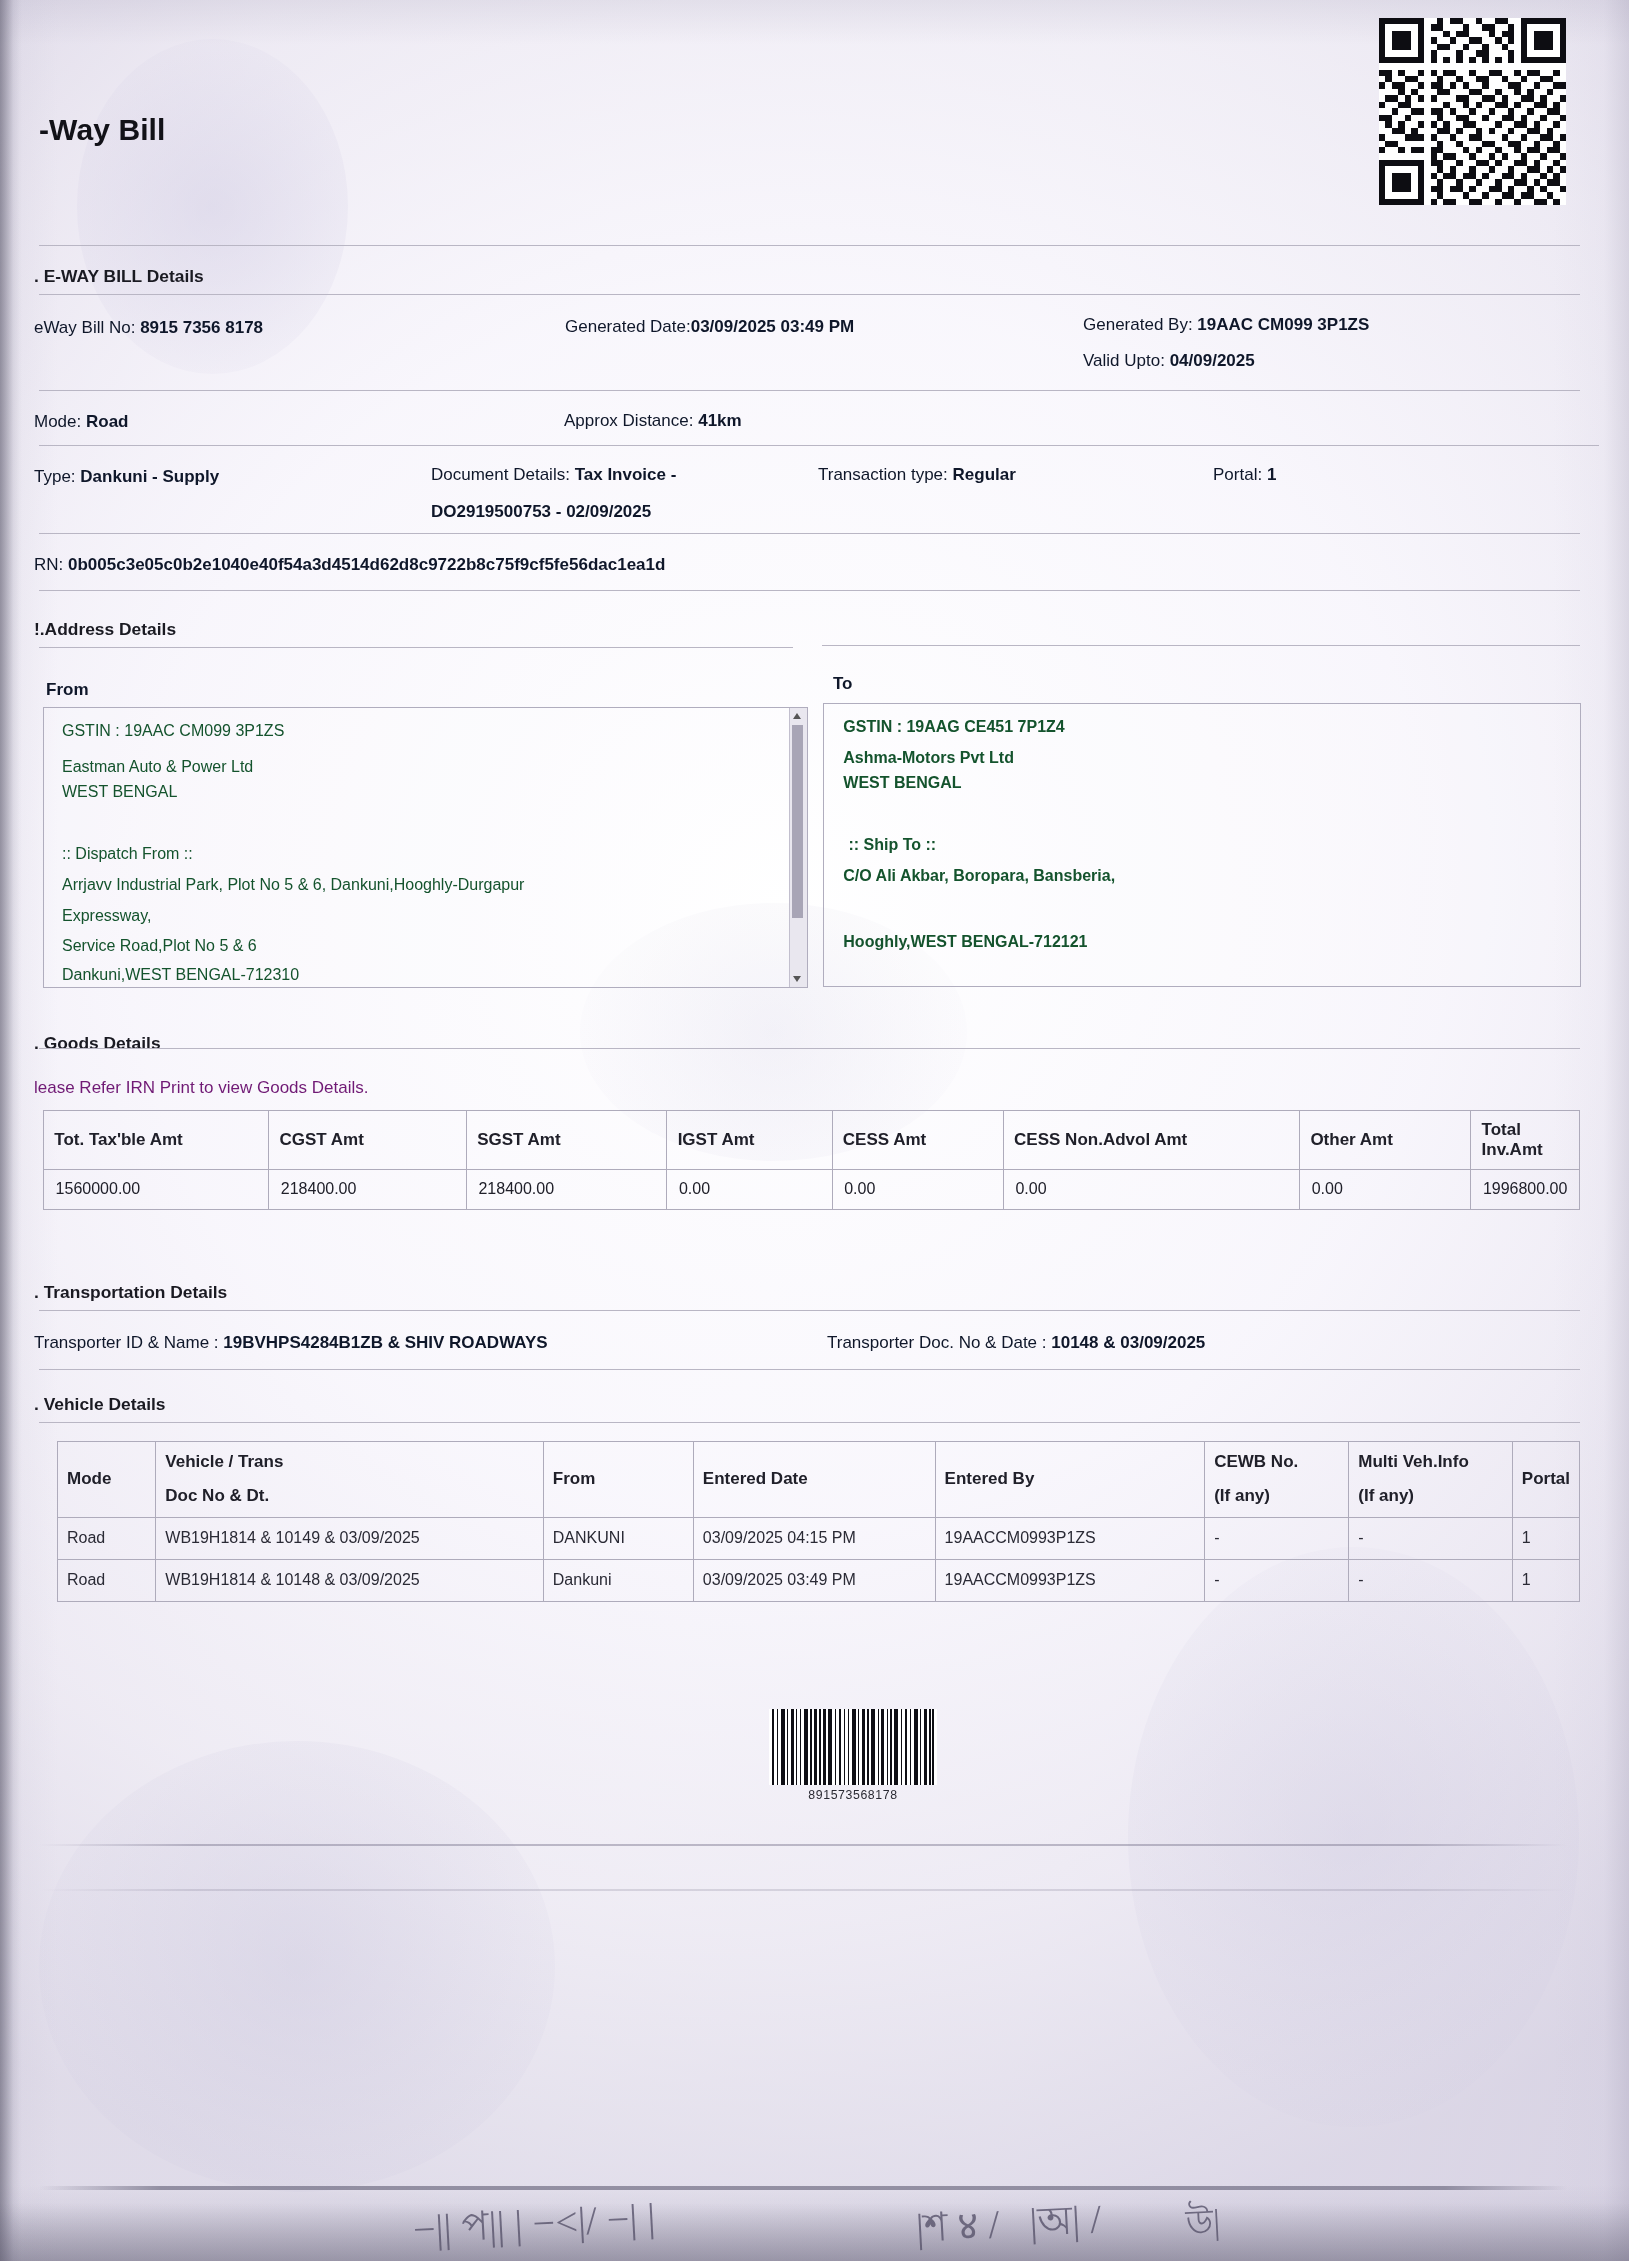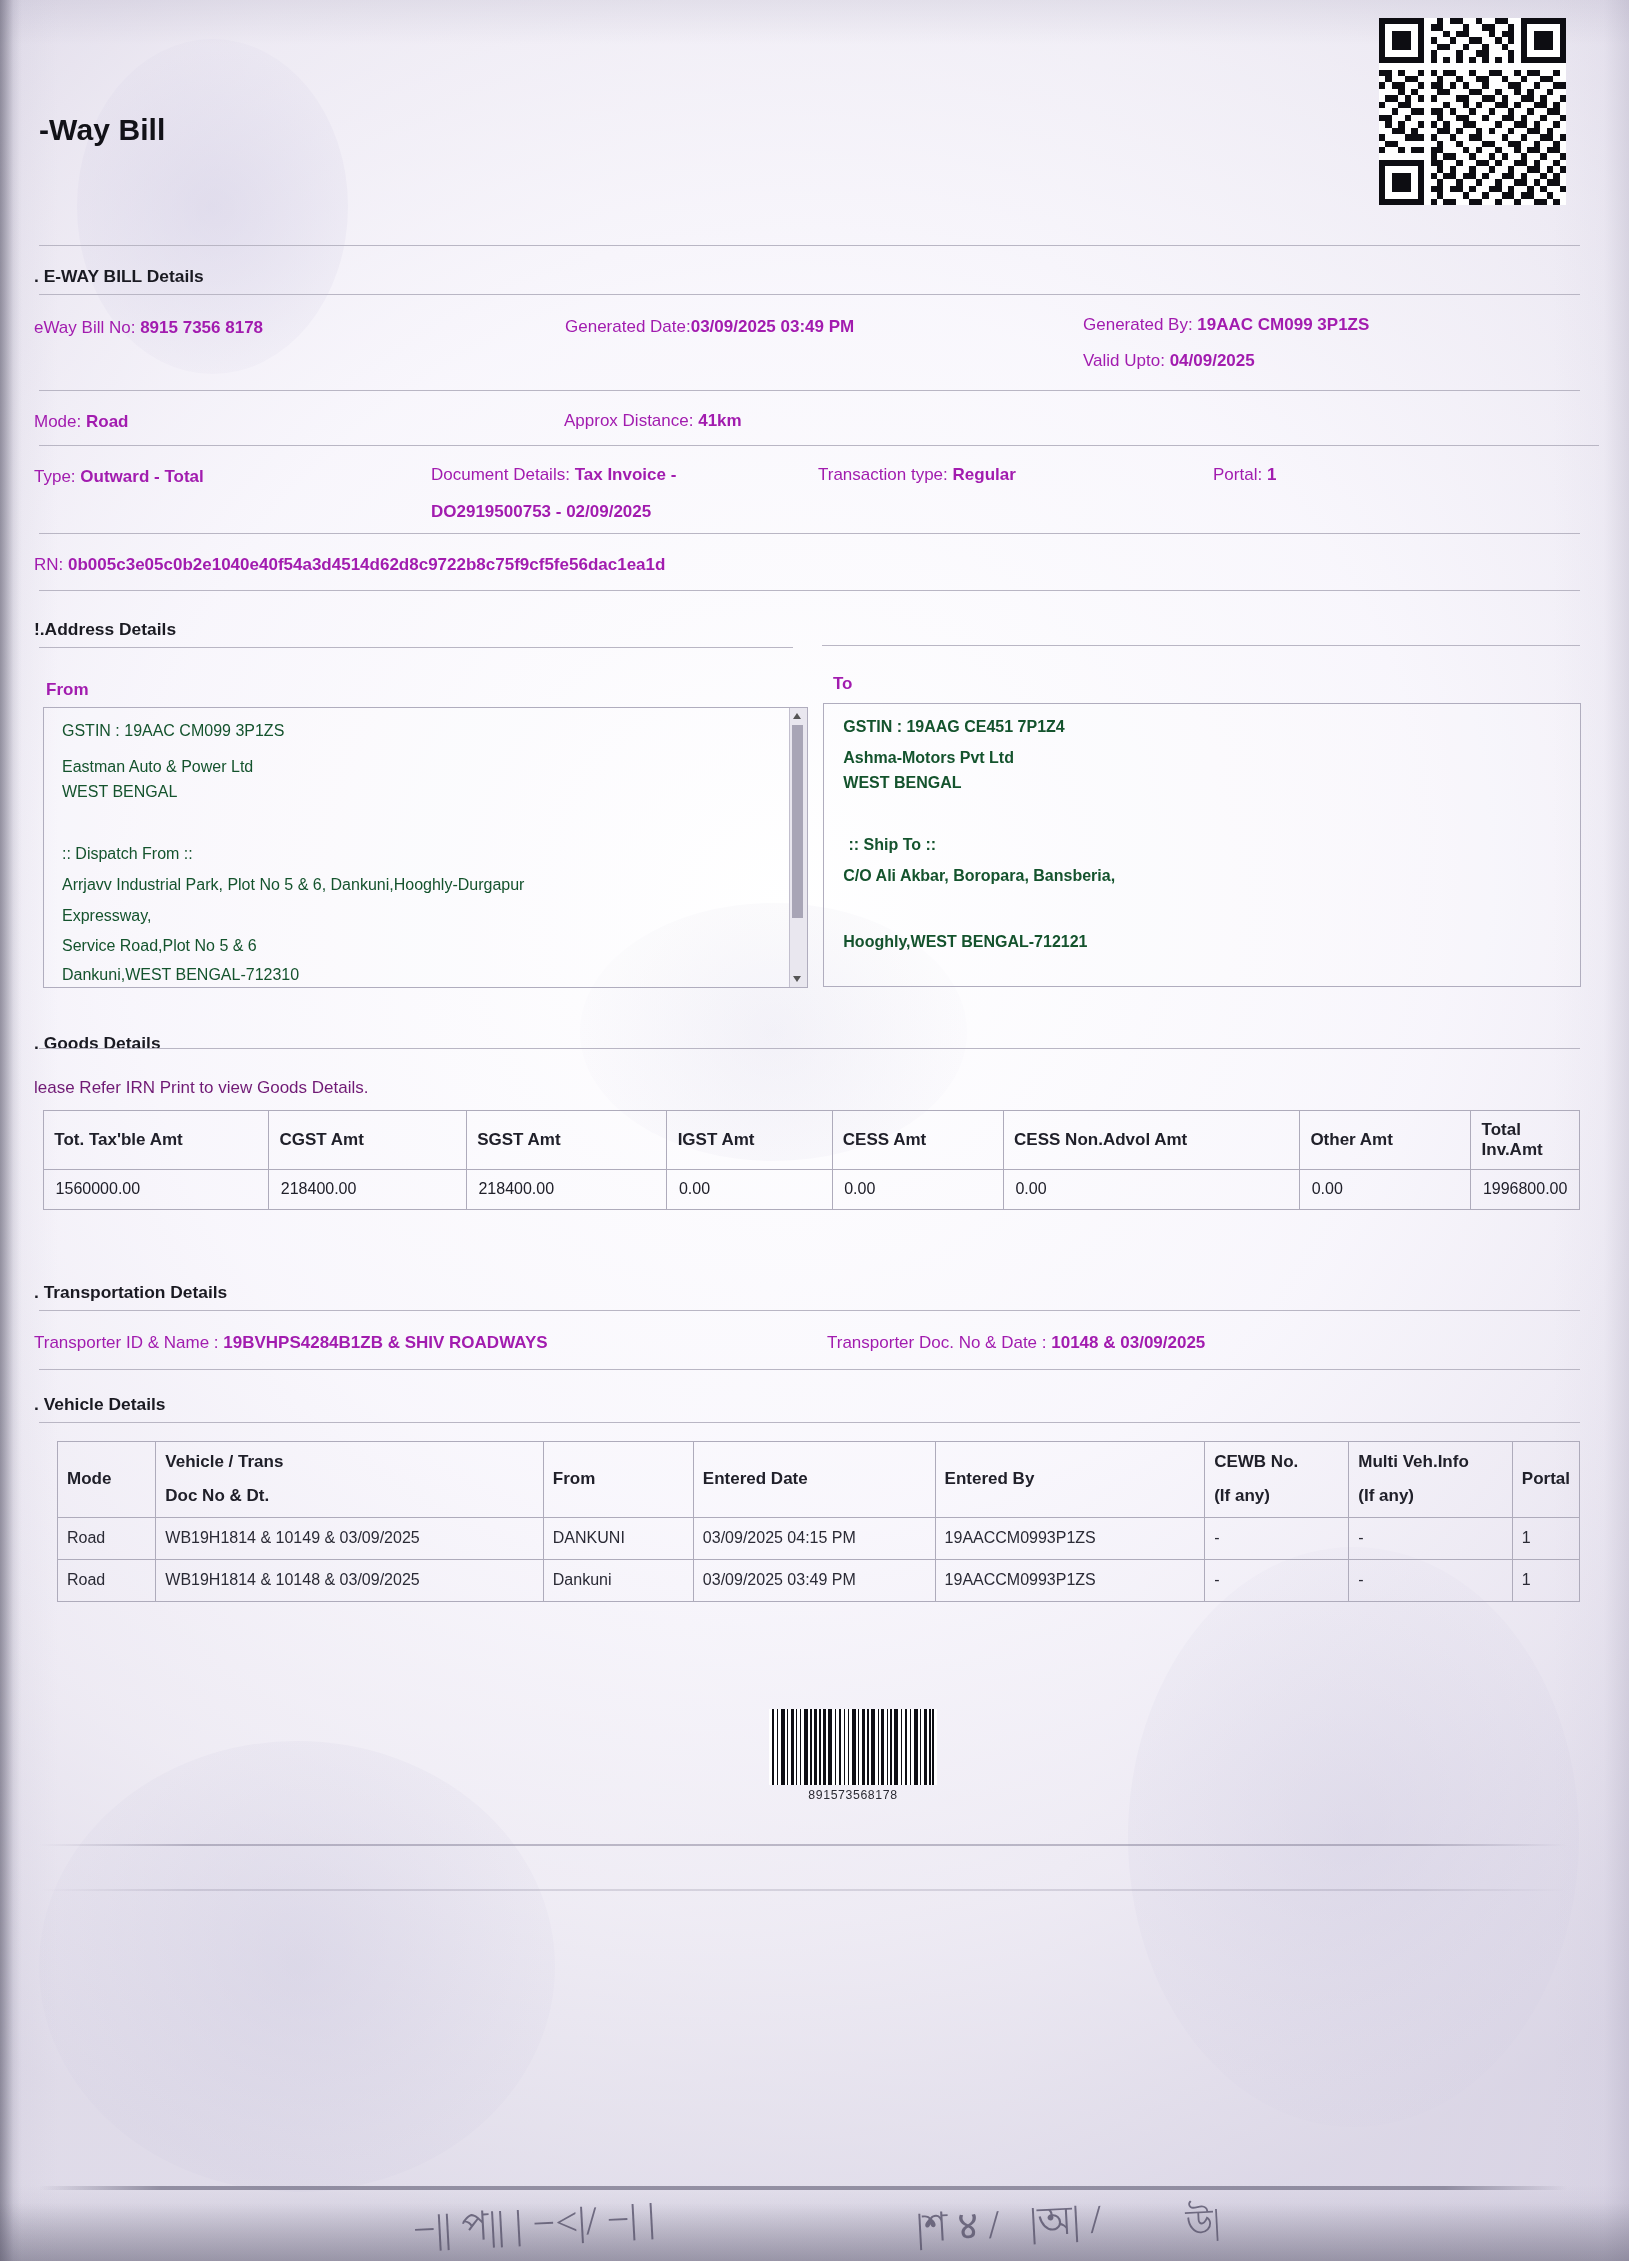--- a/index.html
+++ b/index.html
@@ -71,21 +71,21 @@
   }
   .sec-title {
     position: absolute;
     font-size: 17.4px;
     font-weight: bold;
     color: #1a1a22;
   }
   .lbl {
     position: absolute;
     font-size: 17px;
-    color: #a21caf;
+    color: #0f172a;
     white-space: nowrap;
   }
   .lbl b { font-weight: bold; }
   .thin { color: #3a3a46; }
   .addrbox {
     position: absolute;
     border: 0.6px solid #b0adbe;
     background: rgba(255,255,255,0.18);
     overflow: hidden;
   }
@@ -473,21 +473,21 @@
     </div>
     <div class="lbl" style="left:564px;top:411px;">
       <span>Approx Distance:</span>
       <b>41km</b>
     </div>
 
     <div class="hr" style="left:39px;top:445px;width:1560px;"></div>
 
     <div class="lbl" style="left:34px;top:467px;">
       <span>Type:</span>
-      <b>Outward - Total</b>
+      <b>Dankuni - Supply</b>
     </div>
     <div class="lbl" style="left:431px;top:465px;">
       <span>Document Details:</span>
       <b>Tax Invoice -</b>
     </div>
     <div class="lbl" style="left:431px;top:502px;font-weight:bold;">DO2919500753 - 02/09/2025</div>
     <div class="lbl" style="left:818px;top:465px;">
       <span>Transaction type:</span>
       <b>Regular</b>
     </div>

